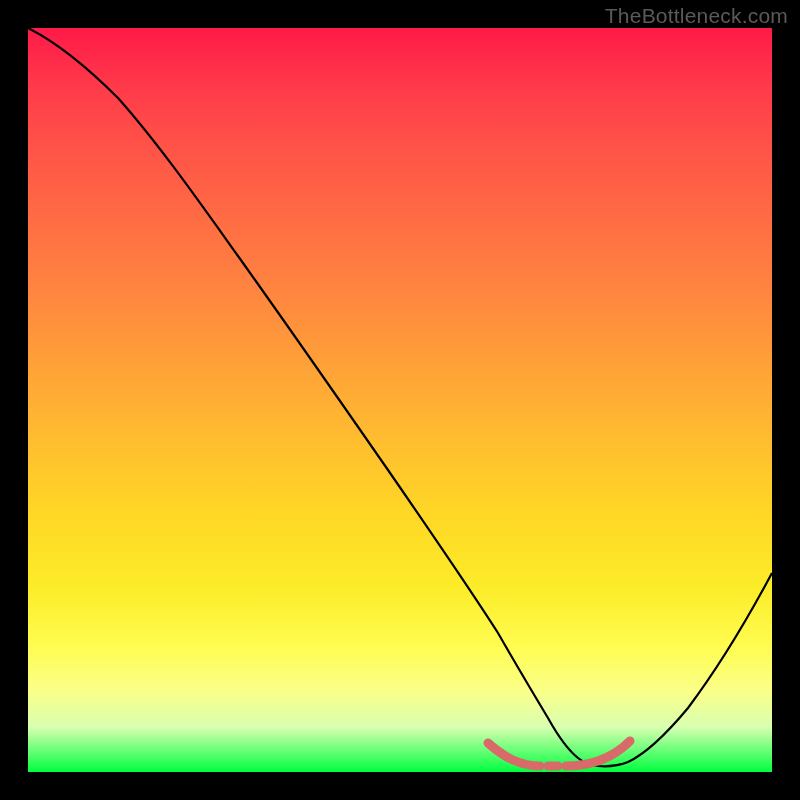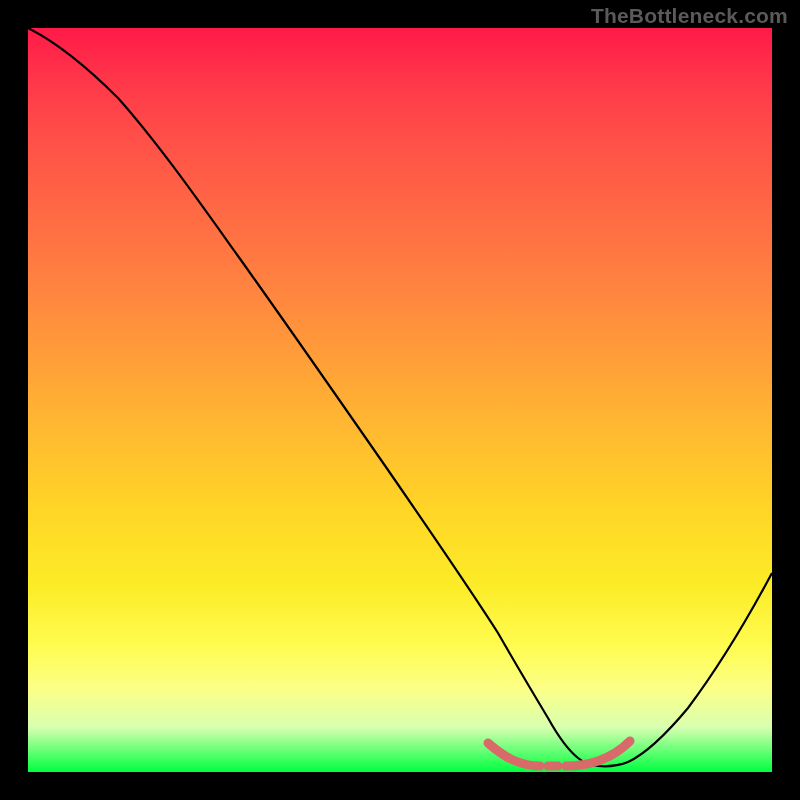--- a/index.html
+++ b/index.html
@@ -9,21 +9,21 @@
     background: #000;
     position: relative;
     font-family: Arial, sans-serif;
     overflow: hidden;
   }
   .watermark {
     position: absolute;
     top: 4px;
     right: 12px;
     font-size: 21px;
-    font-weight: 700;
+    font-weight: 400;
     color: #5a5a5a;
     z-index: 10;
     letter-spacing: 0.2px;
   }
   .plot-area {
     position: absolute;
     left: 28px;
     top: 28px;
     width: 744px;
     height: 744px;

